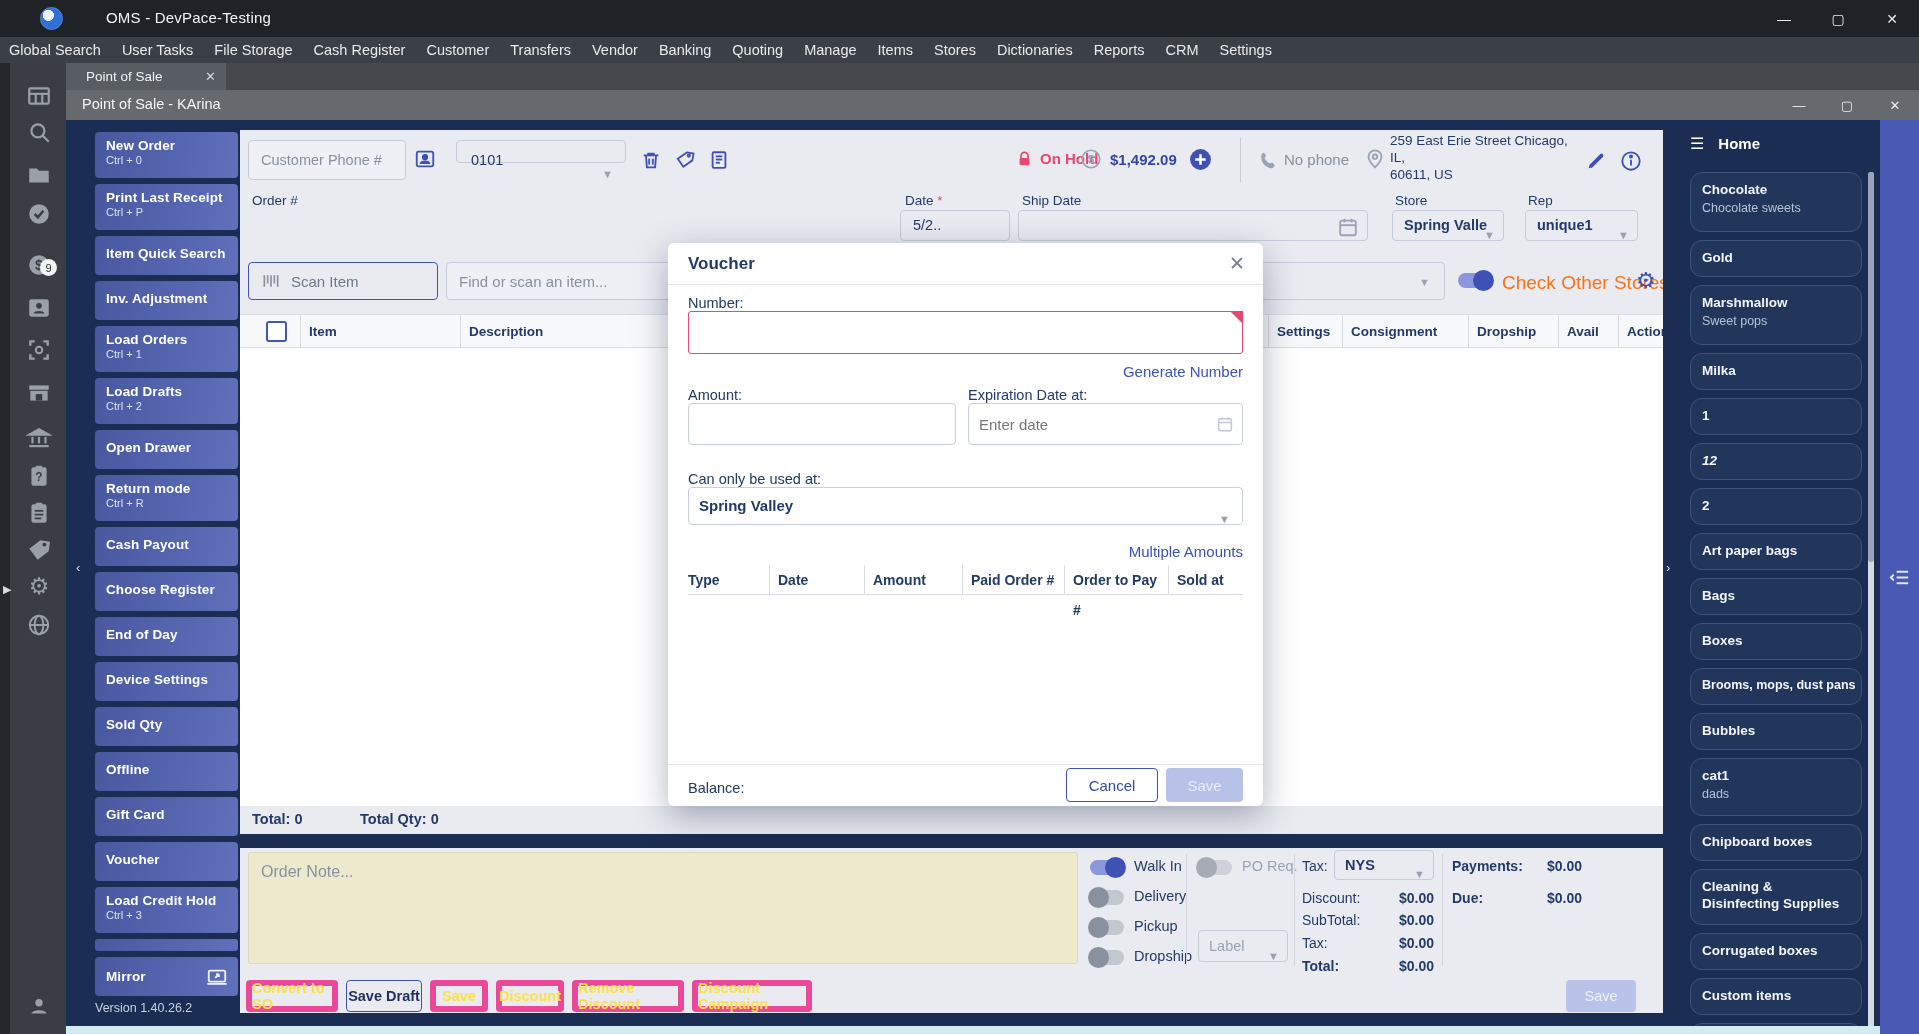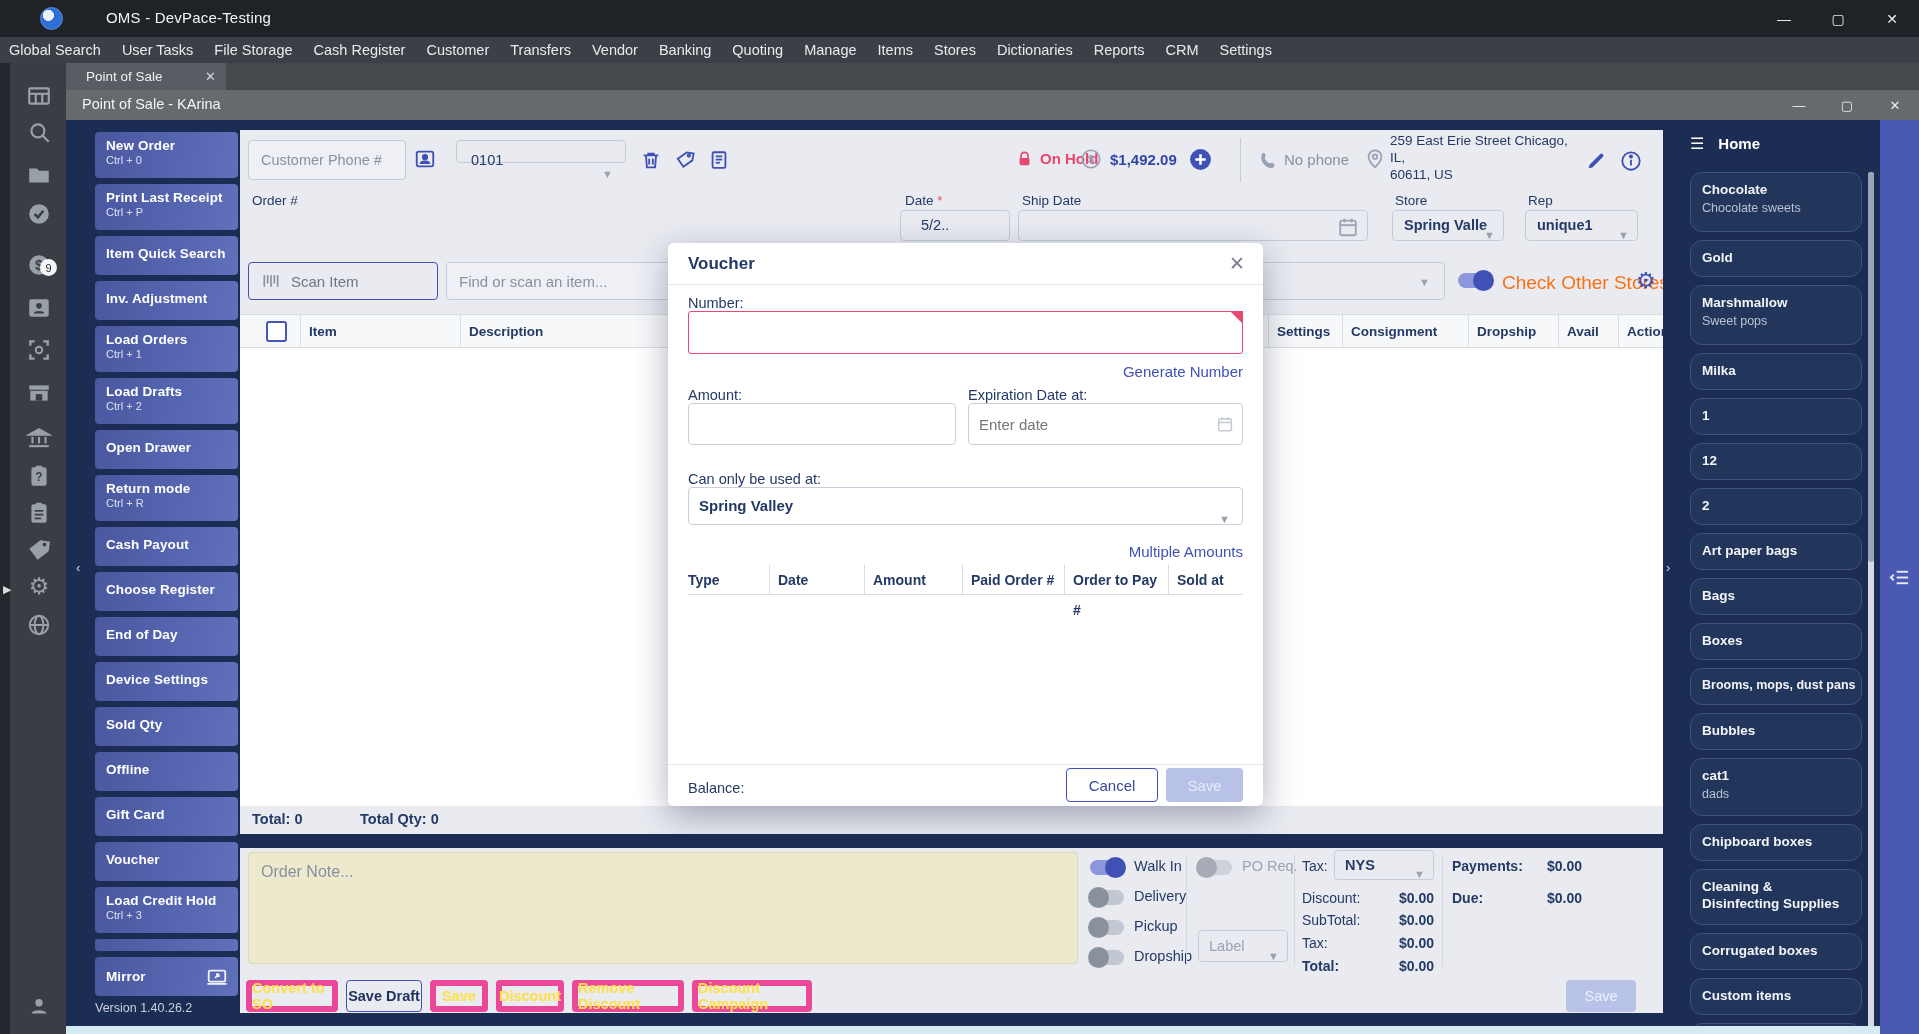--- a/index.html
+++ b/index.html
@@ -407,21 +407,21 @@
   <span class="abs icbtn" style="left:1620px; top:150px;">
     <svg viewBox="0 0 24 24" fill="none" stroke="currentColor" stroke-width="2">
         <circle cx="12" cy="12" r="9.5"></circle>
         <line x1="12" y1="10.5" x2="12" y2="17"></line>
         <circle cx="12" cy="7" r="1.2" fill="currentColor"></circle>
       </svg></span>
 
   <span class="abs lbl" style="left:252px; top:193px;">Order #</span>
 
   <span class="abs lbl" style="left:905px; top:193px;"><span>Date</span> <span style="color:#e8476f">*</span></span>
-  <div class="abs fld" style="left:900px; top:210px; width:110px; height:31px; line-height:29px; padding-left:20px; overflow:hidden;"><span>5/2..</span></div>
+  <div class="abs fld" style="left:900px; top:210px; width:110px; height:31px; line-height:29px; padding-left:12px; overflow:hidden;"><span>5/2..</span></div>
 
   <span class="abs lbl" style="left:1022px; top:193px;">Ship Date</span>
   <div class="abs fld" style="left:1018px; top:210px; width:350px; height:31px;">
     <span class="abs gicon" style="right:8px; top:5px;">
       <svg width="19" height="19" viewBox="0 0 24 24" fill="none" stroke="currentColor" stroke-width="2">
           <rect x="3.5" y="5" width="17" height="16" rx="2"></rect>
           <line x1="3.5" y1="10" x2="20.5" y2="10"></line>
           <line x1="8" y1="3" x2="8" y2="7"></line>
           <line x1="16" y1="3" x2="16" y2="7"></line>
         </svg></span>
@@ -596,21 +596,21 @@
       <div class="card" style="height:60px;">
           <div class="t">Marshmallow</div>
           <div class="s">Sweet pops</div>
         </div>
       <div class="card" style="height:37px;">
           <div class="t">Milka</div>
         </div>
       <div class="card" style="height:37px;">
           <div class="t">1</div>
         </div>
-      <div class="card" style="height:37px;">
+      <div class="card" style="height:37px;font-style:italic;">
           <div class="t">12</div>
         </div>
       <div class="card" style="height:37px;">
           <div class="t">2</div>
         </div>
       <div class="card" style="height:37px;">
           <div class="t">Art paper bags</div>
         </div>
       <div class="card" style="height:37px;">
           <div class="t">Bags</div>

